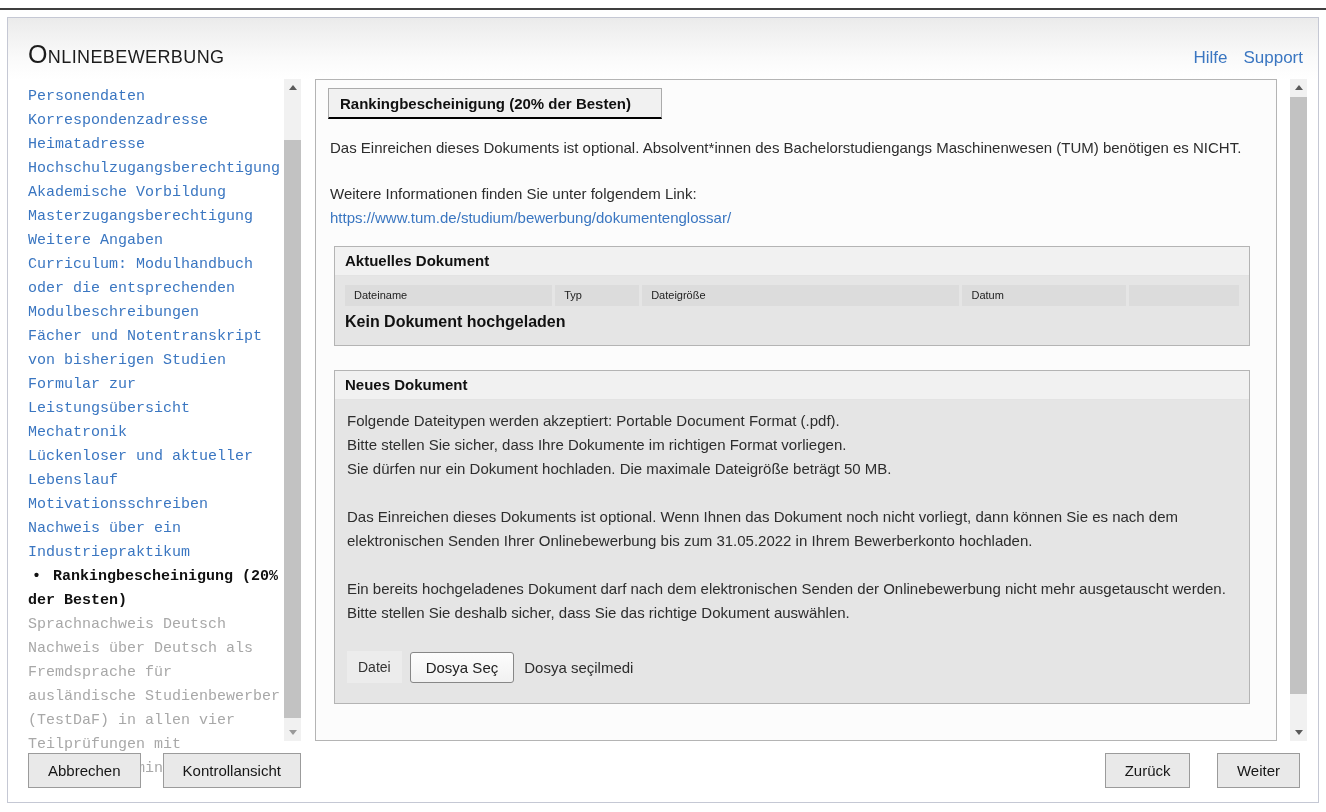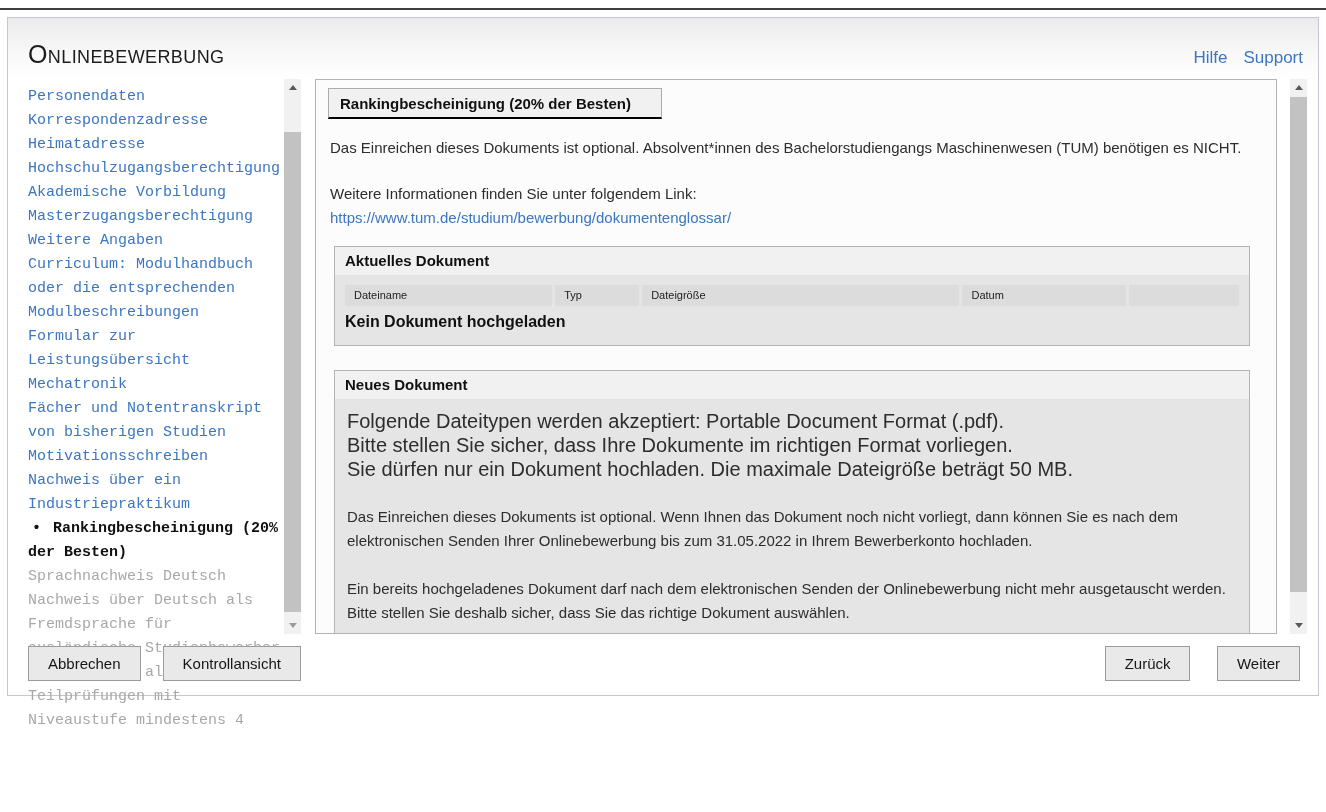--- a/index.html
+++ b/index.html
@@ -4,21 +4,21 @@
 <style>
   * { box-sizing: border-box; }
   html,body { margin:0; padding:0; }
   body {
     width:1326px; height:812px; overflow:hidden;
     background:#ffffff; color:#2d2d2d;
     font-family:"Liberation Sans", sans-serif;
   }
   .top-rule { margin-top:8px; height:2px; background:#3f3f3f; }
   .window {
-    margin:7px 7px 0 7px; height:679px;
+    margin:7px 7px 0 7px; height:786px;
     border:1px solid #c5c8d4;
     background:linear-gradient(180deg,#ebebeb 0px,#fafafa 40px,#ffffff 62px);
     display:flex; flex-direction:column;
   }
   
   .titlebar { display:flex; align-items:baseline; padding:22px 15px 4px 20px; }
   .app-title { font-size:25px; font-variant:small-caps; letter-spacing:.4px; color:#1c1c1c; }
   .spacer { flex:1; }
   .header-link { color:#3a76c1; font-size:17px; margin-left:16px; cursor:pointer; text-decoration:none; }
   
@@ -49,21 +49,21 @@
   .para { font-size:15px; line-height:24px; margin:6px 2px 0 2px; }
   .para.gap { margin-top:22px; }
   .doc-link { color:#3a76c1; cursor:pointer; text-decoration:none; font-size:15px; line-height:24px; margin-left:2px; display:inline-block; }
   .docbox { margin:16px 14px 0 6px; border:1px solid #b4b4b4; background:#e5e5e5; }
   .docbox.second { margin-top:24px; }
   .docbox-header { background:#f1f1f1; padding:5px 10px 6px 10px; font-weight:bold; font-size:15px; color:#111; border-bottom:1px solid #e3e3e3; }
   .docbox-body { padding:9px 10px 12px 10px; }
   .thead-row { display:flex; gap:3px; }
   .th { background:#dcdcdc; padding:4px 9px 5px 9px; font-size:11px; color:#222; white-space:nowrap; overflow:hidden; }
   .empty-msg { font-weight:bold; font-size:16px; color:#111; padding:7px 0 2px 0; }
-  .nd-line { font-size:20px; line-height:24px; margin:0 2px; }
+  .nd-line { font-size:15px; line-height:24px; margin:0 2px; }
   .nd-para { font-size:15px; line-height:24px; margin:24px 2px 0 2px; }
   .file-row { display:flex; align-items:center; margin:26px 2px 8px 2px; }
   .file-label { background:#ececec; padding:8px 11px; font-size:14px; color:#333; }
   .file-btn {
     margin-left:8px; border:1px solid #878787; border-radius:3px;
     background:linear-gradient(#fdfdfd,#f1f1f1); padding:6px 15px; font-size:15px; color:#222; cursor:pointer;
     font-family:"Liberation Sans", sans-serif;
   }
   .file-status { margin-left:10px; font-size:15px; color:#2d2d2d; }
   
@@ -102,24 +102,25 @@
         <div class="item link">Hochschulzugangsberechtigung</div>
 
         <div class="item link">Akademische Vorbildung</div>
 
         <div class="item link">Masterzugangsberechtigung</div>
 
         <div class="item link">Weitere Angaben</div>
 
         <div class="item link">Curriculum: Modulhandbuch oder die entsprechenden Modulbeschreibungen</div>
 
+        <div class="item link">Fächer und Notentranskript von bisherigen Studien</div>
+
         <div class="item link">Formular zur Leistungsübersicht Mechatronik</div>
 
-        <div class="item link">Fächer und Notentranskript von bisherigen Studien</div>
-
+        <div class="item link">Lückenloser und aktueller Lebenslauf</div>
 
         <div class="item link">Motivationsschreiben</div>
 
         <div class="item link">Nachweis über ein Industriepraktikum</div>
 
         <div class="item current">Rankingbescheinigung (20% der Besten)</div>
 
         <div class="item disabled">Sprachnachweis Deutsch</div>
 
         <div class="item disabled">Nachweis über Deutsch als Fremdsprache für ausländische Studienbewerber (TestDaF) in allen vier Teilprüfungen mit Niveaustufe mindestens 4</div>

